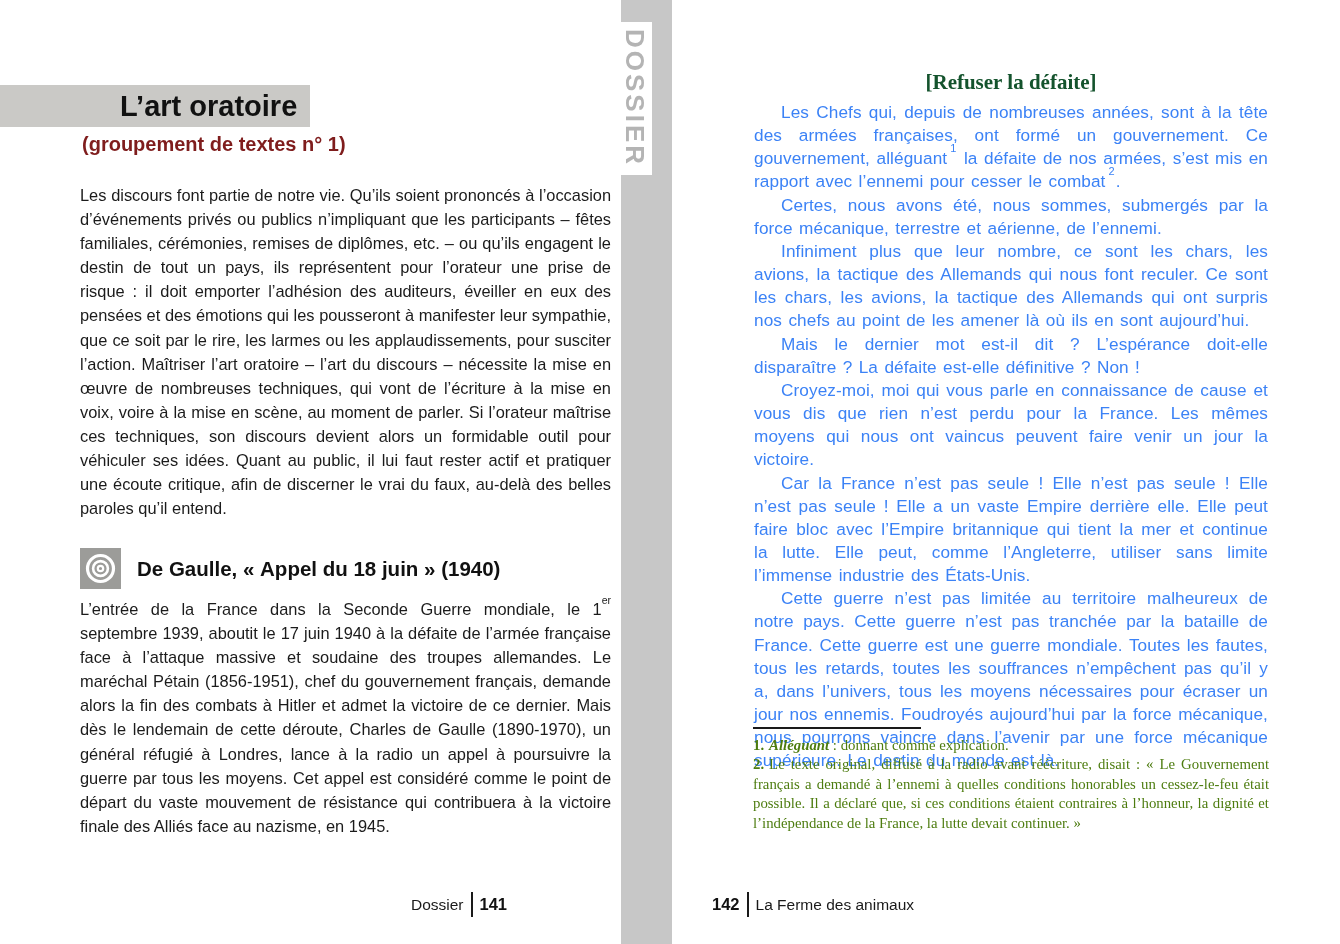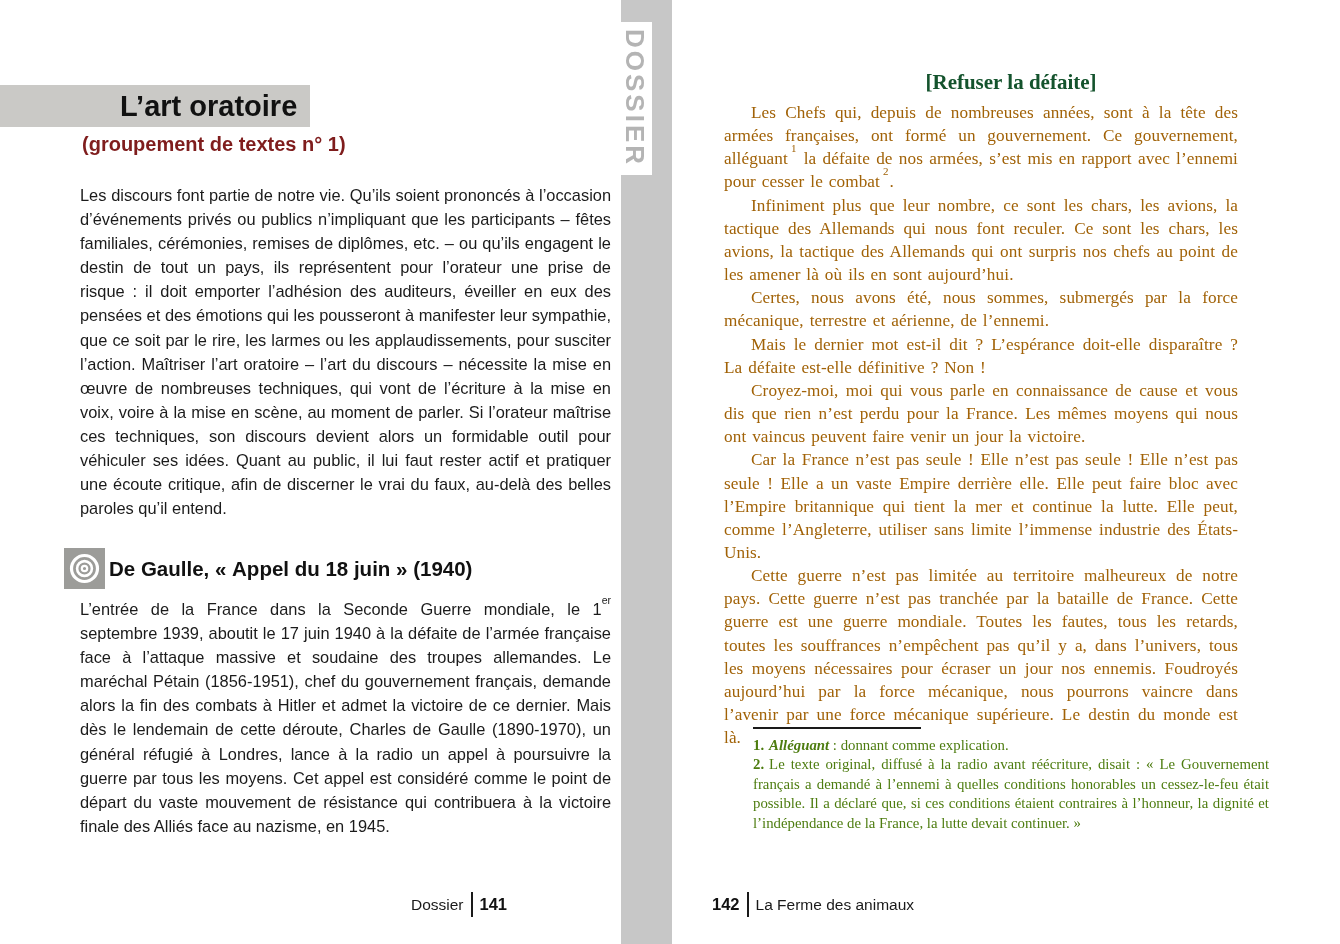--- a/index.html
+++ b/index.html
@@ -27,40 +27,40 @@
   }
   .subtitle {
     position:absolute; left:82px; top:133px; font-size:20px; font-weight:bold; color:#7f1d1d;
     white-space:nowrap;
   }
   .intro {
     position:absolute; left:80px; top:183px; width:531px;
     font-size:16.4px; line-height:24.1px; text-align:justify; color:#1b1b1b;
   }
   .section-header {
-    position:absolute; left:64px; top:548px; display:flex; align-items:center; gap:4px;
+    position:absolute; left:80px; top:548px; display:flex; align-items:center; gap:16px;
   }
   .section-header h2 { margin:0; font-size:20.5px; font-weight:bold; color:#111; white-space:nowrap; }
   .target-icon { width:41px; height:41px; display:block; }
   .section-intro {
     position:absolute; left:80px; top:597px; width:531px;
     font-size:16.4px; line-height:24.1px; text-align:justify; color:#1b1b1b;
   }
   .section-intro sup, .intro sup {
     font-size:10.5px; position:relative; top:-5px; line-height:0;
   }
   
   .right-title {
     position:absolute; left:754px; top:70px; width:514px; text-align:center;
     font-family:"Liberation Serif", serif; font-size:21px; font-weight:bold; color:#14532d;
   }
   .right-body {
-    position:absolute; left:724px; top:101px; width:514px;
-    font-family:Liberation Serif, serif; font-size:17.2px; line-height:23.15px;
-    text-align:justify; color:#a16207; word-spacing:1.5px; letter-spacing:0.1px;
+    position:absolute; left:754px; top:101px; width:514px;
+    font-family:Liberation Sans, sans-serif; font-size:17.2px; line-height:23.15px;
+    text-align:justify; color:#3b82f6; word-spacing:1.5px; letter-spacing:0.1px;
   }
   .right-body p { margin:0; text-indent:27px; }
   .right-body sup.ref {
     font-size:11px; line-height:0; position:relative; top:-6px; margin:0 1px 0 3px;
     letter-spacing:0; word-spacing:0;
   }
   .footnote-rule { position:absolute; left:753px; top:727px; width:168px; height:2px; background:#1a1a1a; }
   .footnotes {
     position:absolute; left:753px; top:736px; width:516px;
     font-family:"Liberation Serif", serif; font-size:14.8px; line-height:19.4px;
@@ -120,22 +120,22 @@
   </div>
 
 </div>
 
 <div>
 
   <div class="right-title">[Refuser la défaite]</div>
 
   <div class="right-body">
     <p><span>Les Chefs qui, depuis de nombreuses années, sont à la tête des armées françaises, ont formé un gouvernement. Ce gouvernement, alléguant</span><sup class="ref">1</sup><span> la défaite de nos armées, s’est mis en rapport avec l’ennemi pour cesser le combat</span><sup class="ref">2</sup><span>.</span></p>
+    <p>Certes, nous avons été, nous sommes, submergés par la force mécanique, terrestre et aérienne, de l’ennemi.</p>
     <p>Infiniment plus que leur nombre, ce sont les chars, les avions, la tactique des Allemands qui nous font reculer. Ce sont les chars, les avions, la tactique des Allemands qui ont surpris nos chefs au point de les amener là où ils en sont aujourd’hui.</p>
-    <p>Certes, nous avons été, nous sommes, submergés par la force mécanique, terrestre et aérienne, de l’ennemi.</p>
     <p>Mais le dernier mot est-il dit&nbsp;? L’espérance doit-elle disparaître&nbsp;? La défaite est-elle définitive&nbsp;? Non&nbsp;!</p>
     <p>Croyez-moi, moi qui vous parle en connaissance de cause et vous dis que rien n’est perdu pour la France. Les mêmes moyens qui nous ont vaincus peuvent faire venir un jour la victoire.</p>
     <p>Car la France n’est pas seule&nbsp;! Elle n’est pas seule&nbsp;! Elle n’est pas seule&nbsp;! Elle a un vaste Empire derrière elle. Elle peut faire bloc avec l’Empire britannique qui tient la mer et continue la lutte. Elle peut, comme l’Angleterre, utiliser sans limite l’immense industrie des États-Unis.</p>
     <p>Cette guerre n’est pas limitée au territoire malheureux de notre pays. Cette guerre n’est pas tranchée par la bataille de France. Cette guerre est une guerre mondiale. Toutes les fautes, tous les retards, toutes les souffrances n’empêchent pas qu’il y a, dans l’univers, tous les moyens nécessaires pour écraser un jour nos ennemis. Foudroyés aujourd’hui par la force mécanique, nous pourrons vaincre dans l’avenir par une force mécanique supérieure. Le destin du monde est là.</p>
   </div>
 
   <div class="footnote-rule"></div>
 
   <div class="footnotes">
     <p><span class="fn-num">1.</span><span class="fn-term">Alléguant</span><span>&nbsp;: donnant comme explication.</span></p>

